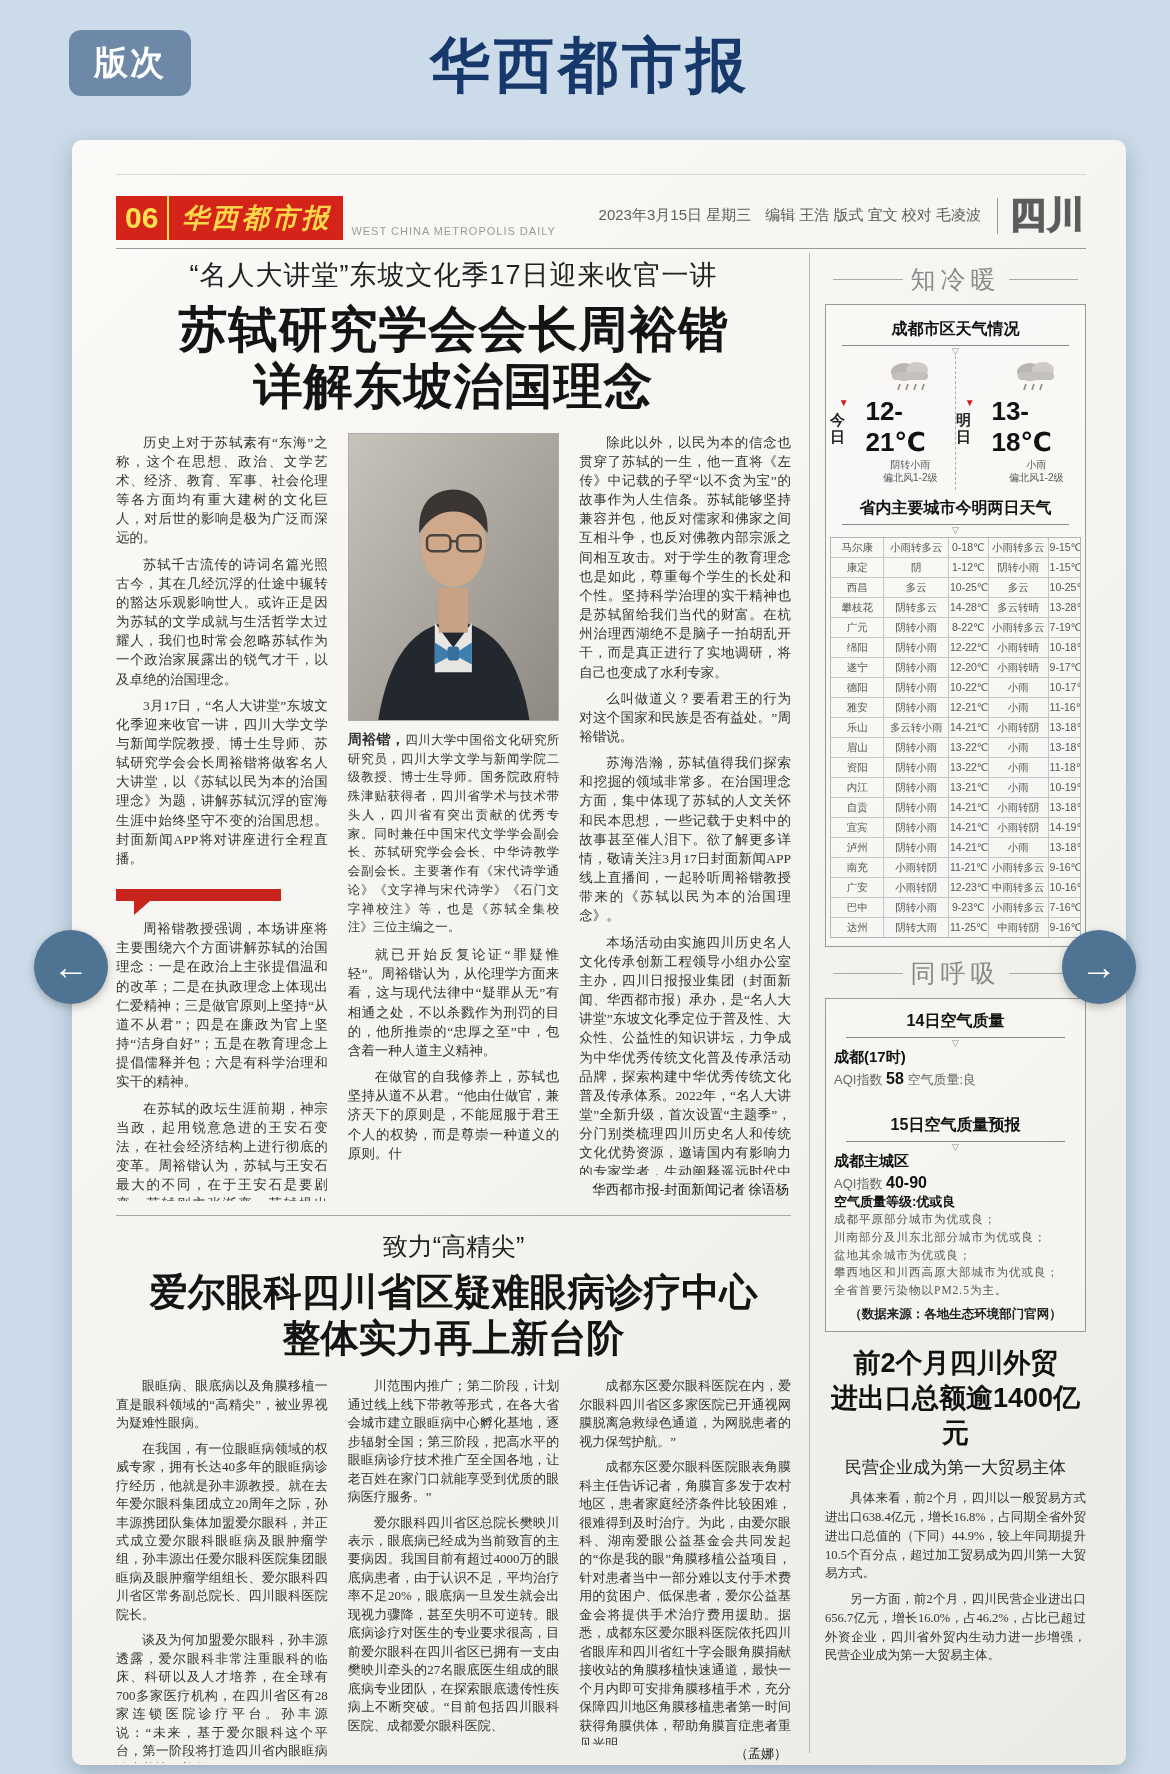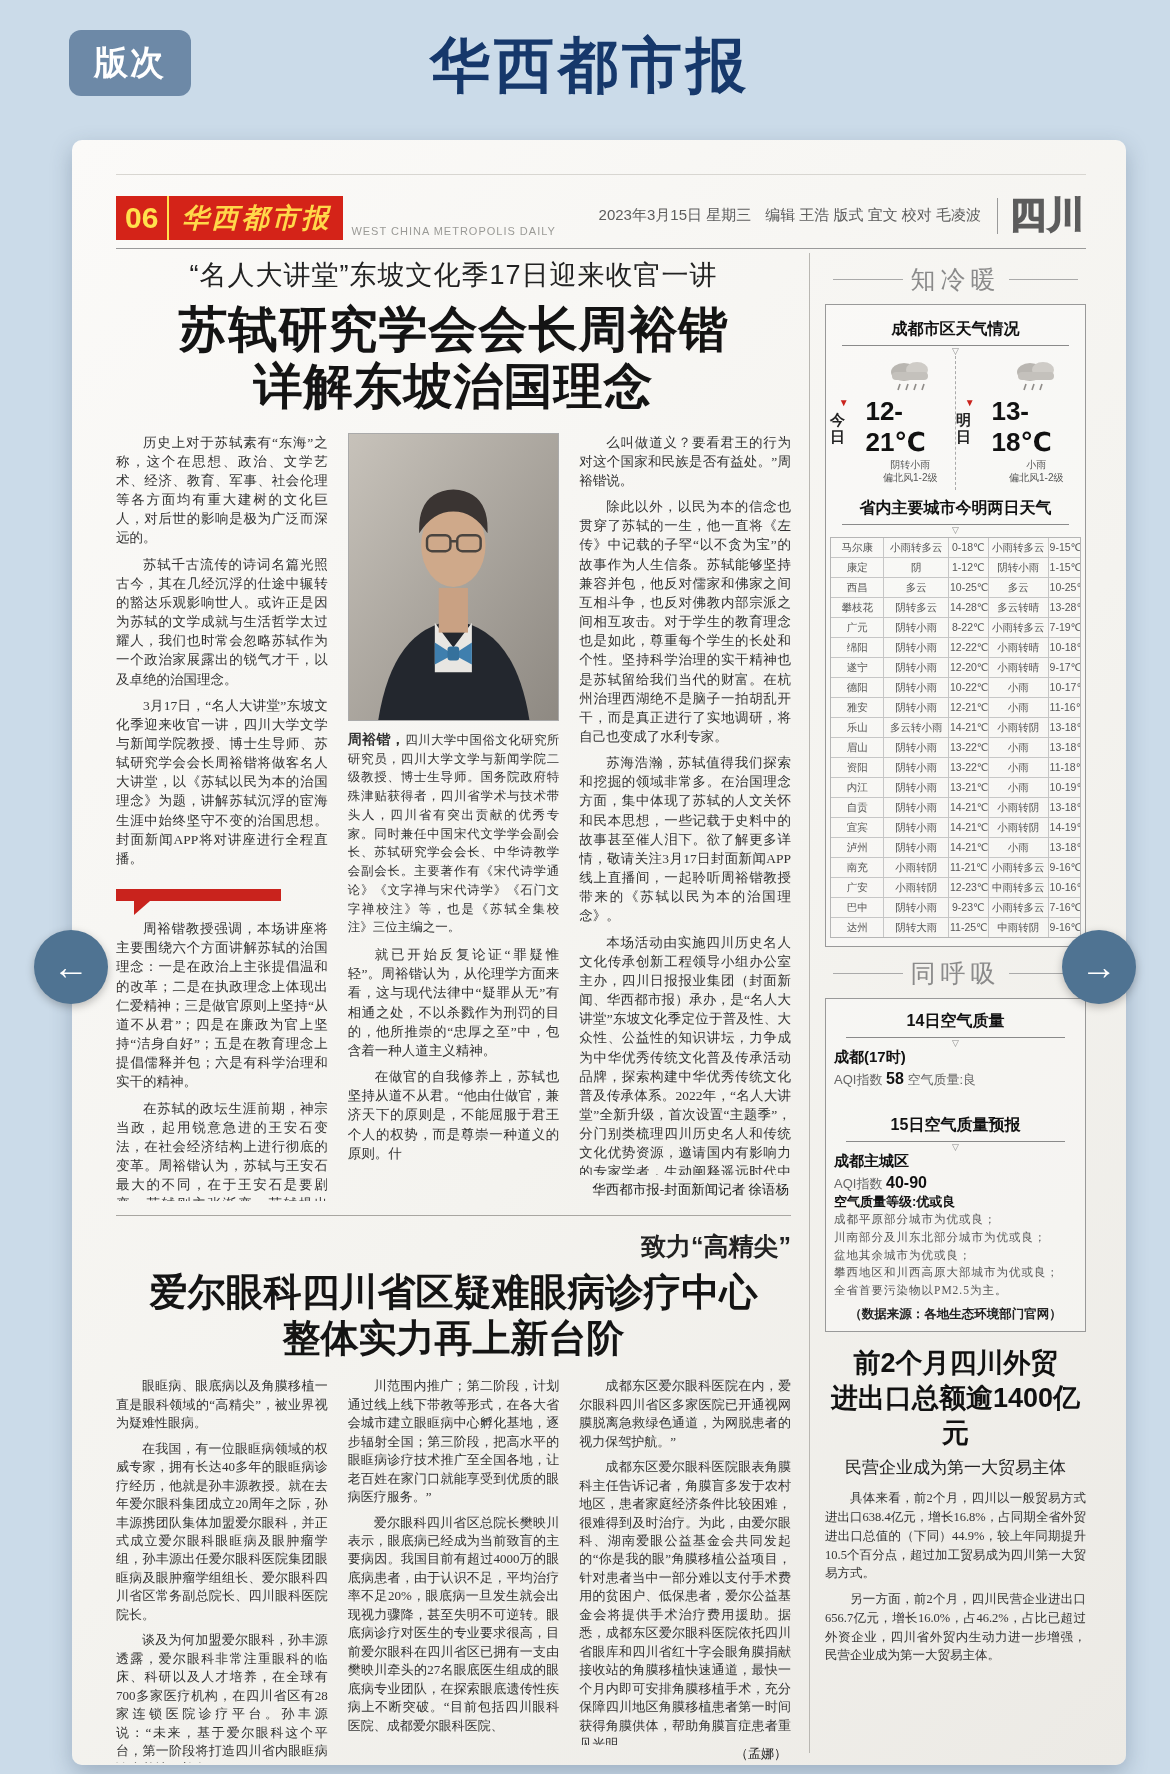--- a/index.html
+++ b/index.html
@@ -65,21 +65,21 @@
   .photo-box { width:100%; height:288px; border:1px solid #aaa; overflow:hidden; }
   .caption { margin-top:8px; font-size:12.5px; line-height:1.5; color:#333; text-align:justify;
     font-family:"Liberation Serif","DejaVu Serif",serif; margin-bottom:8px; }
   .caption b { font-size:14px; font-family:"Liberation Sans","DejaVu Sans",sans-serif; }
   .byline { text-align:right; font-size:13.5px; color:#222; padding:6px 2px 2px 0;
     font-family:"Liberation Serif","DejaVu Serif",serif; }
 
   .divider-h { border-top:1px solid #a8a6a1; margin-top:14px; }
 
   
-  .eye-kicker { text-align:right; font-size:25px; color:#222; margin-top:14px;font-weight:bold; }
+  .eye-kicker { text-align:center; font-size:25px; color:#222; margin-top:14px; }
   .eye-headline { text-align:center; font-size:38px; font-weight:900; line-height:1.22; color:#141414; margin-top:6px; }
   .eye-cols { display:flex; gap:20px; margin-top:16px; height:386px; overflow:hidden; }
   .eye-cols .para { font-size:13px; }
   .sign { text-align:right; font-size:13px; color:#222; padding-right:4px;
     font-family:"Liberation Serif","DejaVu Serif",serif; }
 
   
   .sec-label { display:flex; align-items:center; color:#8a8a8a; font-size:25px;
     letter-spacing:5px; margin:10px 0 8px 0; }
   .sec-label::before, .sec-label::after { content:""; flex:1; border-top:1px solid #aaa; margin:0 8px; }
@@ -207,22 +207,22 @@
             <b>周裕锴，</b><span>四川大学中国俗文化研究所研究员，四川大学文学与新闻学院二级教授、博士生导师。国务院政府特殊津贴获得者，四川省学术与技术带头人，四川省有突出贡献的优秀专家。同时兼任中国宋代文学学会副会长、苏轼研究学会会长、中华诗教学会副会长。主要著作有《宋代诗学通论》《文字禅与宋代诗学》《石门文字禅校注》等，也是《苏轼全集校注》三位主编之一。</span>
           </div>
           <div class="col-paras grow">
               <p class="para">就已开始反复论证“罪疑惟轻”。周裕锴认为，从伦理学方面来看，这与现代法律中“疑罪从无”有相通之处，不以杀戮作为刑罚的目的，他所推崇的“忠厚之至”中，包含着一种人道主义精神。</p>
               <p class="para">在做官的自我修养上，苏轼也坚持从道不从君。“他由仕做官，兼济天下的原则是，不能屈服于君王个人的权势，而是尊崇一种道义的原则。什</p>
             </div>
         </div>
 
         <div class="ncol">
           <div class="col-paras grow">
+              <p class="para">除此以外，以民为本的信念也贯穿了苏轼的一生，他一直将《左传》中记载的子罕“以不贪为宝”的故事作为人生信条。苏轼能够坚持兼容并包，他反对儒家和佛家之间互相斗争，也反对佛教内部宗派之间相互攻击。对于学生的教育理念也是如此，尊重每个学生的长处和个性。坚持科学治理的实干精神也是苏轼留给我们当代的财富。在杭州治理西湖绝不是脑子一拍胡乱开干，而是真正进行了实地调研，将自己也变成了水利专家。</p>
               <p class="para">么叫做道义？要看君王的行为对这个国家和民族是否有益处。”周裕锴说。</p>
-              <p class="para">除此以外，以民为本的信念也贯穿了苏轼的一生，他一直将《左传》中记载的子罕“以不贪为宝”的故事作为人生信条。苏轼能够坚持兼容并包，他反对儒家和佛家之间互相斗争，也反对佛教内部宗派之间相互攻击。对于学生的教育理念也是如此，尊重每个学生的长处和个性。坚持科学治理的实干精神也是苏轼留给我们当代的财富。在杭州治理西湖绝不是脑子一拍胡乱开干，而是真正进行了实地调研，将自己也变成了水利专家。</p>
               <p class="para">苏海浩瀚，苏轼值得我们探索和挖掘的领域非常多。在治国理念方面，集中体现了苏轼的人文关怀和民本思想，一些记载于史料中的故事甚至催人泪下。欲了解更多详情，敬请关注3月17日封面新闻APP线上直播间，一起聆听周裕锴教授带来的《苏轼以民为本的治国理念》。</p>
               <p class="para">本场活动由实施四川历史名人文化传承创新工程领导小组办公室主办，四川日报报业集团（封面新闻、华西都市报）承办，是“名人大讲堂”东坡文化季定位于普及性、大众性、公益性的知识讲坛，力争成为中华优秀传统文化普及传承活动品牌，探索构建中华优秀传统文化普及传承体系。2022年，“名人大讲堂”全新升级，首次设置“主题季”，分门别类梳理四川历史名人和传统文化优势资源，邀请国内有影响力的专家学者，生动阐释遥远时代中的中华优秀传统文化的思想观念、传统美德、人文精神、道德规范及当代价值，鲜活展示中华文化巴蜀因子的独特魅力。</p>
             </div>
           <div class="byline">华西都市报-封面新闻记者 徐语杨</div>
         </div>
       </div>
 
       <div class="divider-h"></div>
 
       <div class="eye-kicker">致力“高精尖”</div>

